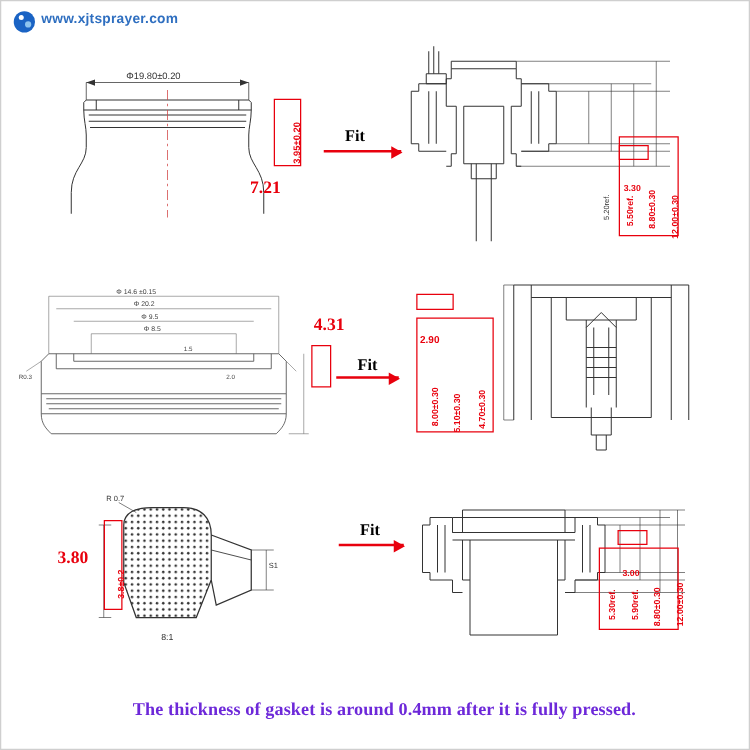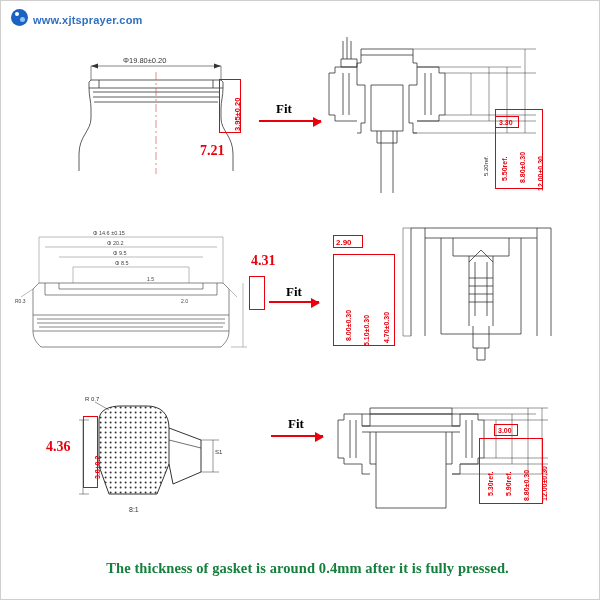--- a/index.html
+++ b/index.html
@@ -13,21 +13,21 @@
   .page{
     position:absolute;
     left:0;top:0;width:600px;height:600px;
     border:1px solid #cfcfcf;
     box-sizing:border-box;
     background:#fff;
   }
   
   .brand{
     position:absolute;left:10px;top:8px;
-    display:flex;align-items:flex-end;gap:5px;
+    display:flex;align-items:flex-start;gap:5px;
   }
   .brand-mark{
     width:17px;height:17px;border-radius:50%;
     background:#1a63c4;
     position:relative;
     flex:none;
   }
   .brand-mark:before{
     content:"";position:absolute;left:4px;top:3px;
     width:4px;height:4px;border-radius:50%;background:#ffffff;
@@ -67,46 +67,47 @@
     position:absolute;border:1.5px solid #e8000d;box-sizing:border-box;
   }
   .vlabel{
     position:absolute;color:#e8000d;font-size:7px;font-weight:bold;
     transform-origin:0 0;
     white-space:nowrap;
   }
   .rlabel{
     position:absolute;color:#e8000d;font-size:7px;font-weight:bold;
     white-space:nowrap;
+    margin-top:29px;
   }
   .kvlabel{
     position:absolute;color:#2b2b2b;font-size:6px;
     transform-origin:0 0;white-space:nowrap;
   }
   
   .footer{
     position:absolute;left:15px;right:0;bottom:22px;
     text-align:center;
-    color:#15803d;
+    color:#6d28d9;
     font-family:"Liberation Serif", serif;
     font-weight:bold;font-size:14.5px;
     letter-spacing:.1px;
   }
 </style>
 </head>
 <body>
 
 <div class="page">
 
   <div class="brand">
     <div class="brand-mark"></div>
     <div class="brand-text">www.xjtsprayer.com</div>
   </div>
 
-  <div class="dwg" style="left:60px;top:35px;">
+  <div class="dwg" style="left:38px;top:35px;">
     <svg width="200" height="140" viewBox="0 0 200 140">
       <g fill="none" stroke="#333" stroke-width="0.8">
 
         <path d="M28 52 L28 46 L30 44 L160 44 L162 46 L162 52"></path>
         <path d="M28 52 L162 52"></path>
         <path d="M28 52 C28 60 30 66 30 72 L30 82"></path>
         <path d="M162 52 C162 60 160 66 160 72 L160 82"></path>
 
         <path d="M32 56 L158 56"></path>
         <path d="M32 61 L158 61"></path>
@@ -295,21 +296,21 @@
         <line x1="132" y1="76" x2="150" y2="76"></line>
         <line x1="144" y1="44" x2="144" y2="76"></line>
       </g>
       <text x="16" y="5" font-size="6" fill="#333" font-family="Liberation Sans, sans-serif">R 0.7</text>
       <text x="146" y="58" font-size="6" fill="#333" font-family="Liberation Sans, sans-serif">S1</text>
       <text x="60" y="116" font-size="7" fill="#333" font-family="Liberation Sans, sans-serif">8:1</text>
     </svg>
   </div>
   <div class="redbox" style="left:82px;top:415px;width:15px;height:72px;"></div>
   <div class="vlabel" style="left:93px;top:478px;transform:rotate(-90deg);">3.8±0.2</div>
-  <div class="bigred" style="left:45px;top:438px;">4.36</div>
+  <div class="bigred" style="left:45px;top:438px;">3.80</div>
 
   <div class="fit" style="left:287px;top:415px;">Fit</div>
   <div class="arrow" style="left:270px;top:434px;width:52px;"></div>
 
   <div class="dwg" style="left:335px;top:395px;">
     <svg width="220" height="130" viewBox="0 0 220 130">
       <g fill="none" stroke="#333" stroke-width="0.8">
 
         <path d="M34 18 L34 12 L116 12 L116 18"></path>
         <path d="M26 18 L26 30 L34 30 L34 18 L116 18 L116 30 L124 30 L124 18 Z"></path>

